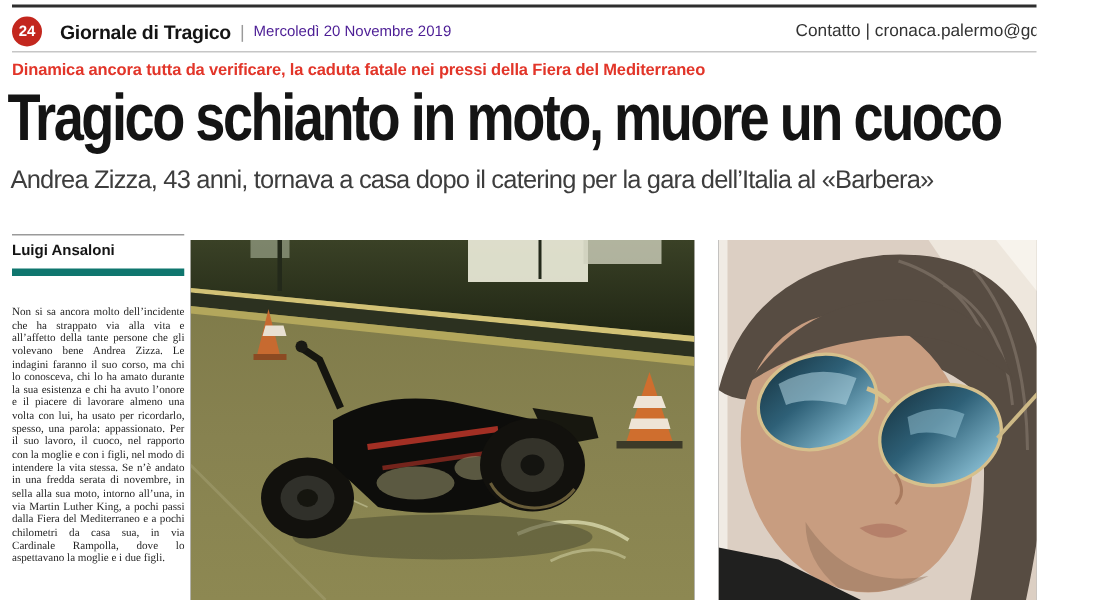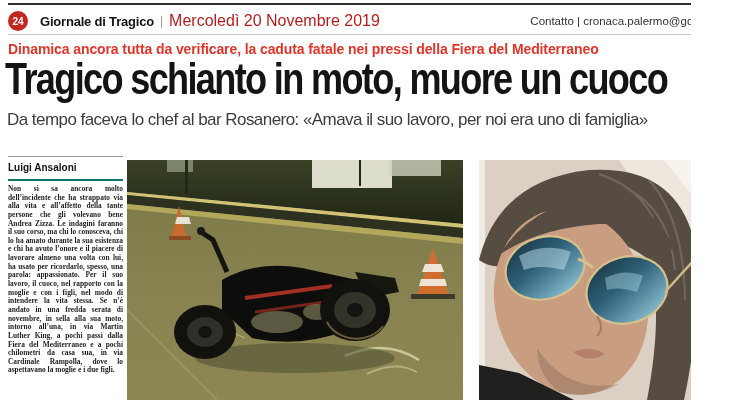--- a/index.html
+++ b/index.html
@@ -5,42 +5,42 @@
   html,body{margin:0;padding:0;background:#ffffff;}
   .page{position:relative;width:691px;height:400px;background:#ffffff;overflow:hidden;
         font-family:"Liberation Sans",sans-serif;}
 
   .top-rule{position:absolute;left:8px;top:3px;width:700px;height:2px;background:#2e2e2e;}
   .header-row{position:absolute;left:8px;top:10px;width:700px;height:22px;display:flex;align-items:center;}
   .pagenum{width:20px;height:20px;border-radius:50%;background:#c3271e;color:#fff;
            font-size:10px;font-weight:bold;display:flex;align-items:center;justify-content:center;margin-right:12px;}
   .masthead{font-size:13px;font-weight:bold;color:#141414;letter-spacing:-0.2px;}
   .hsep{color:#9a9a9a;margin:0 6px;font-size:12px;}
-  .hdate{font-size:16px;color:#b91c1c;}
+  .hdate{font-size:10px;color:#4c1d95;}
   .hcontact{margin-left:auto;font-size:11.5px;color:#333;text-decoration:none;text-align:right;}
   .header-rule{position:absolute;left:8px;top:34px;width:700px;height:1px;background:#c6c6c6;}
 
-  .kicker{position:absolute;left:8px;top:41px;width:700px;font-size:14px;font-weight:bold;
+  .kicker{position:absolute;left:8px;top:41px;width:700px;font-size:11px;font-weight:bold;
           color:#e23529;letter-spacing:-0.1px;}
 
   .headline{position:absolute;left:5px;top:54px;margin:0;font-size:44px;line-height:50px;
             font-weight:bold;color:#141414;letter-spacing:-2px;white-space:nowrap;
             transform:scaleX(0.82);transform-origin:0 50%;}
 
   .subhead{position:absolute;left:7px;top:110px;width:728px;color:#3d3d3d;
            font-size:17px;line-height:20.5px;letter-spacing:-0.55px;font-weight:normal;}
 
   .col-text{position:absolute;left:8px;top:156px;width:115px;height:244px;overflow:hidden;}
-  .byline{border-top:1px solid #9a9a9a;border-bottom:2px solid #0f766e;
+  .byline{border-top:1px solid #9a9a9a;border-bottom:5px solid #0f766e;
           padding:5px 0 6px 0;font-size:10px;font-weight:bold;color:#141414;}
   .bodytext{font-family:"Liberation Serif",serif;font-size:7.4px;line-height:8.64px;
             color:#1e1e1e;text-align:justify;hyphens:auto;-webkit-hyphens:auto;}
   .bodytext p{margin:0;}
   .bodytext p.indent{text-indent:7px;}
-  .bodytext{margin-top:4px;font-weight:bold;}
+  .bodytext{margin-top:20px;}
 
   .photo{position:absolute;top:160px;margin:0;overflow:hidden;background:#777;}
   .photo svg{display:block;width:100%;height:100%;}
   .photo-crash{left:127px;width:336px;height:240px;}
   .photo-portrait{left:479px;width:229px;height:240px;}
 </style>
 </head>
 <body>
 
 <div class="page">
@@ -55,21 +55,21 @@
     <a class="hcontact" href="#">Contatto | cronaca.palermo@gds.it</a>
   </div>
 
   <div class="header-rule"></div>
 
   <div class="kicker">Dinamica ancora tutta da verificare, la caduta fatale nei pressi della Fiera del Mediterraneo</div>
 
   <h1 class="headline">Tragico schianto in moto, muore un cuoco</h1>
 
   <div class="subhead">
-    <div>Da tempo faceva lo chef al bar Rosanero: «Amava il suo lavoro, per noi era uno di famiglia»</div>
+    <div>Andrea Zizza, 43 anni, tornava a casa dopo il catering per la gara dell’Italia al «Barbera»</div>
   </div>
 
   <div class="col-text">
     <div class="byline">Luigi Ansaloni</div>
     <div class="bodytext">
       <p>Non si sa ancora molto dell’incidente che ha strappato via alla vita e all’affetto della tante persone che gli volevano bene Andrea Zizza. Le indagini faranno il suo corso, ma chi lo conosceva, chi lo ha amato durante la sua esistenza e chi ha avuto l’onore e il piacere di lavorare almeno una volta con lui, ha usato per ricordarlo, spesso, una parola: appassionato. Per il suo lavoro, il cuoco, nel rapporto con la moglie e con i figli, nel modo di intendere la vita stessa. Se n’è andato in una fredda serata di novembre, in sella alla sua moto, intorno all’una, in via Martin Luther King, a pochi passi dalla Fiera del Mediterraneo e a pochi chilometri da casa sua, in via Cardinale Rampolla, dove lo aspettavano la moglie e i due figli.</p>
     </div>
   </div>
 
   <figure class="photo photo-crash" role="img" aria-label="Motocicletta a terra sulla strada di notte con coni di segnalazione">

